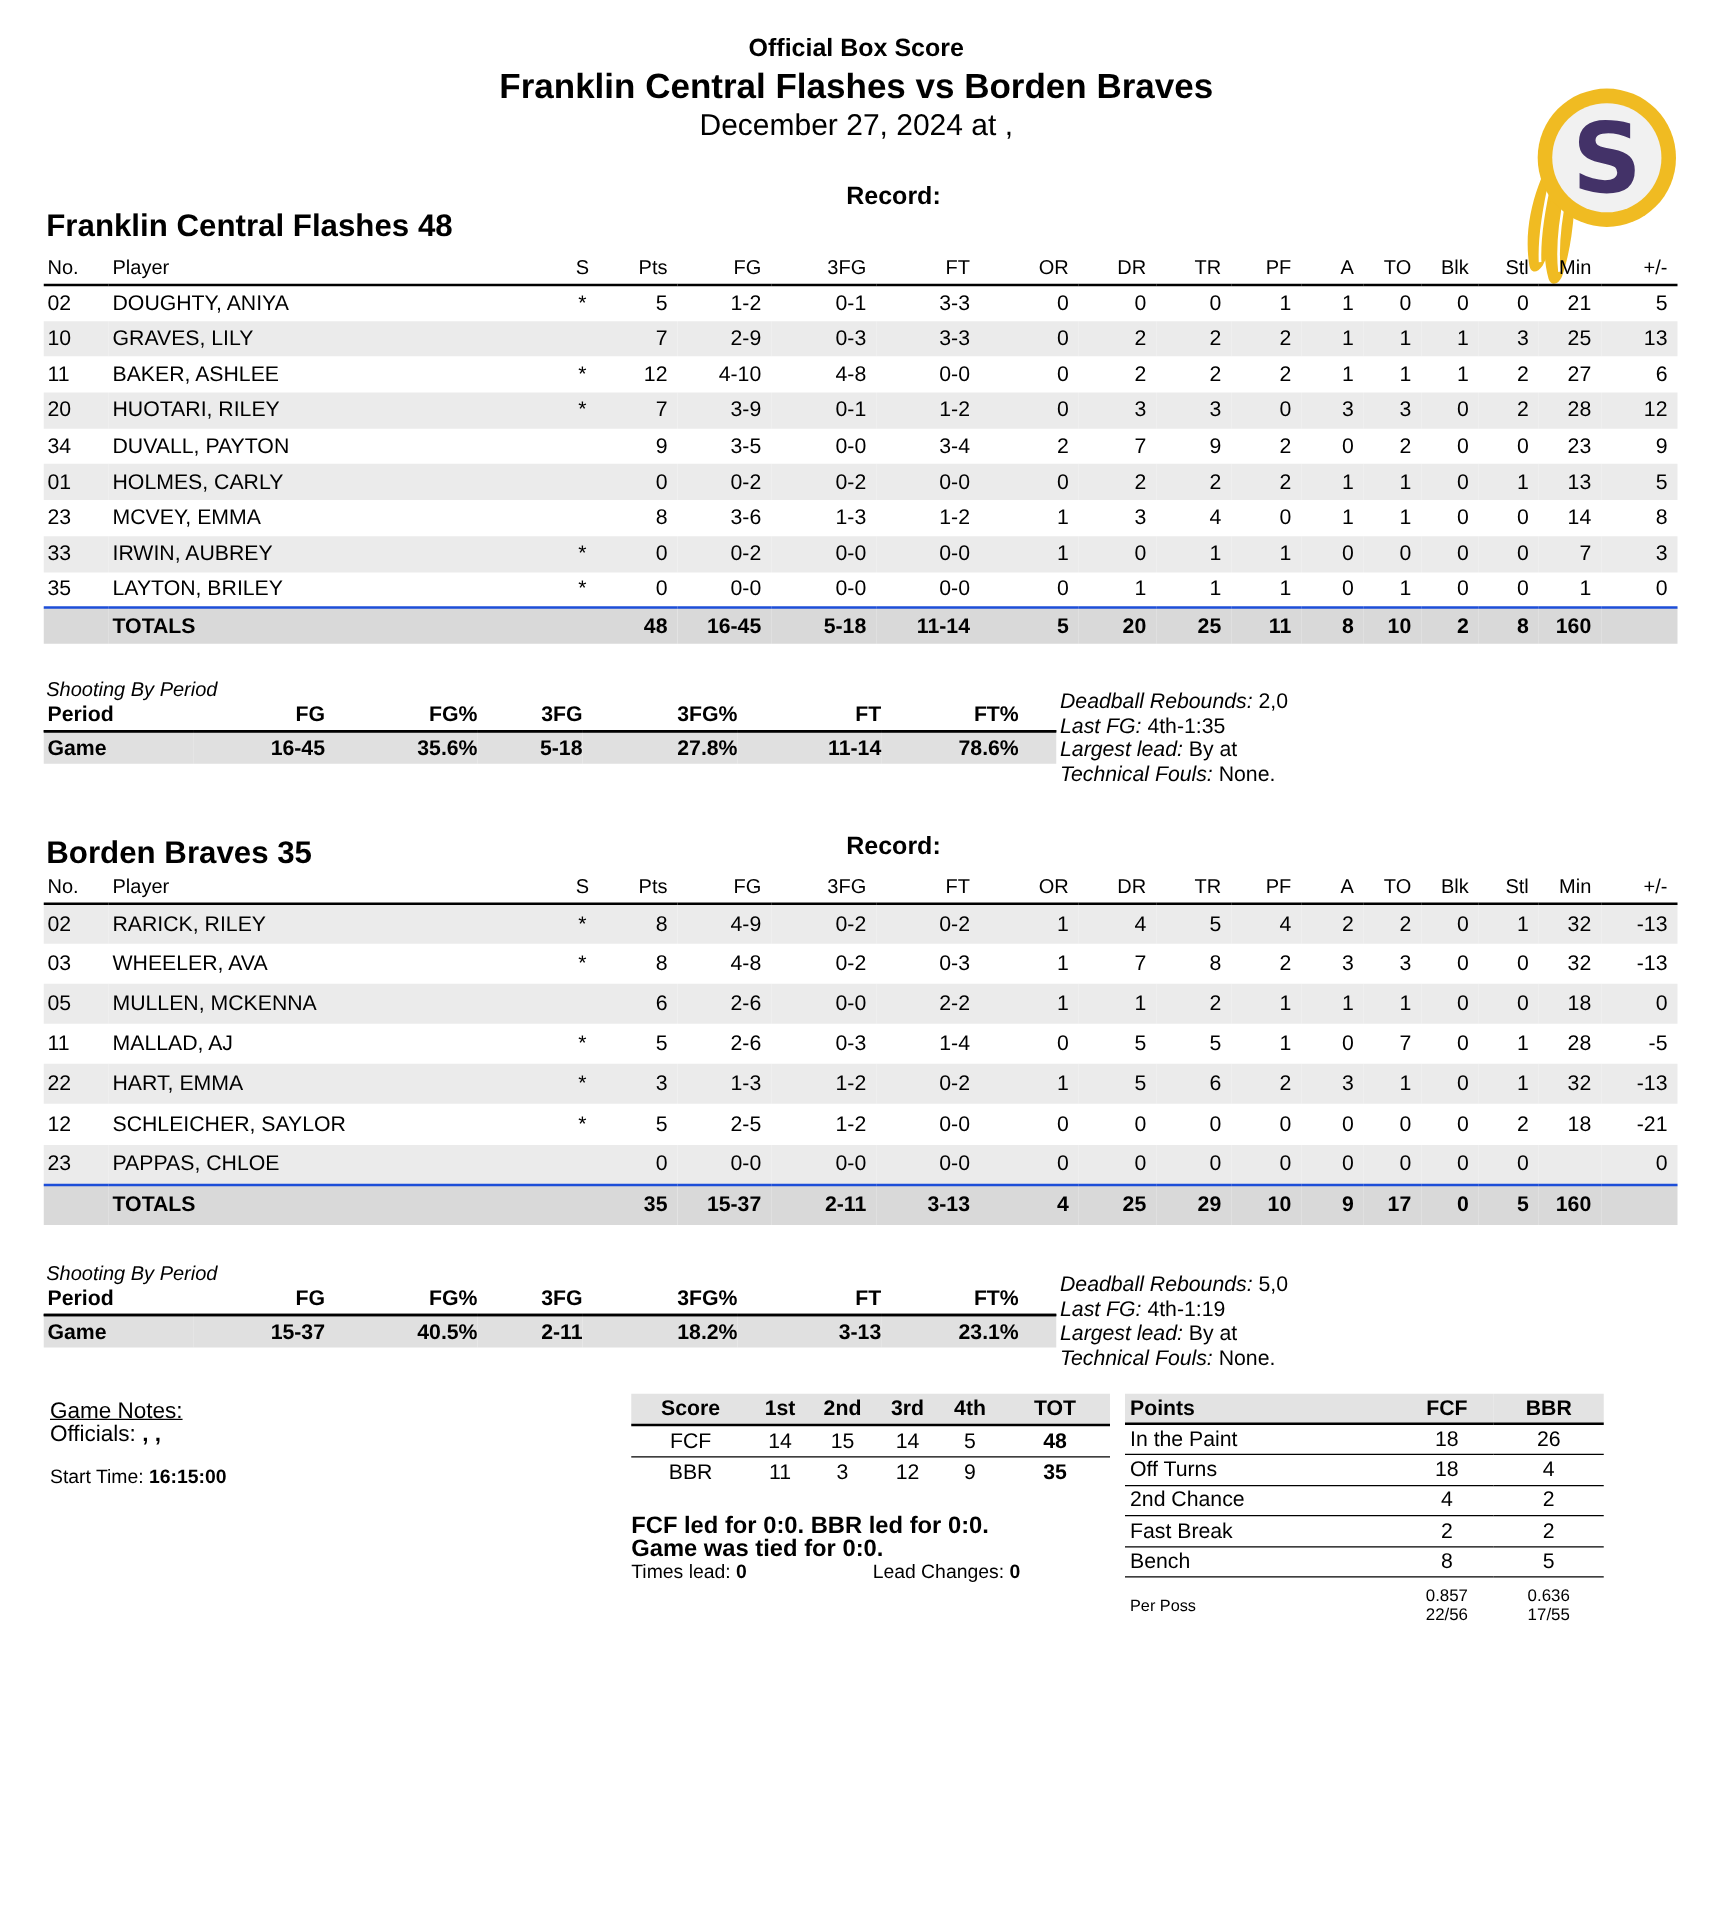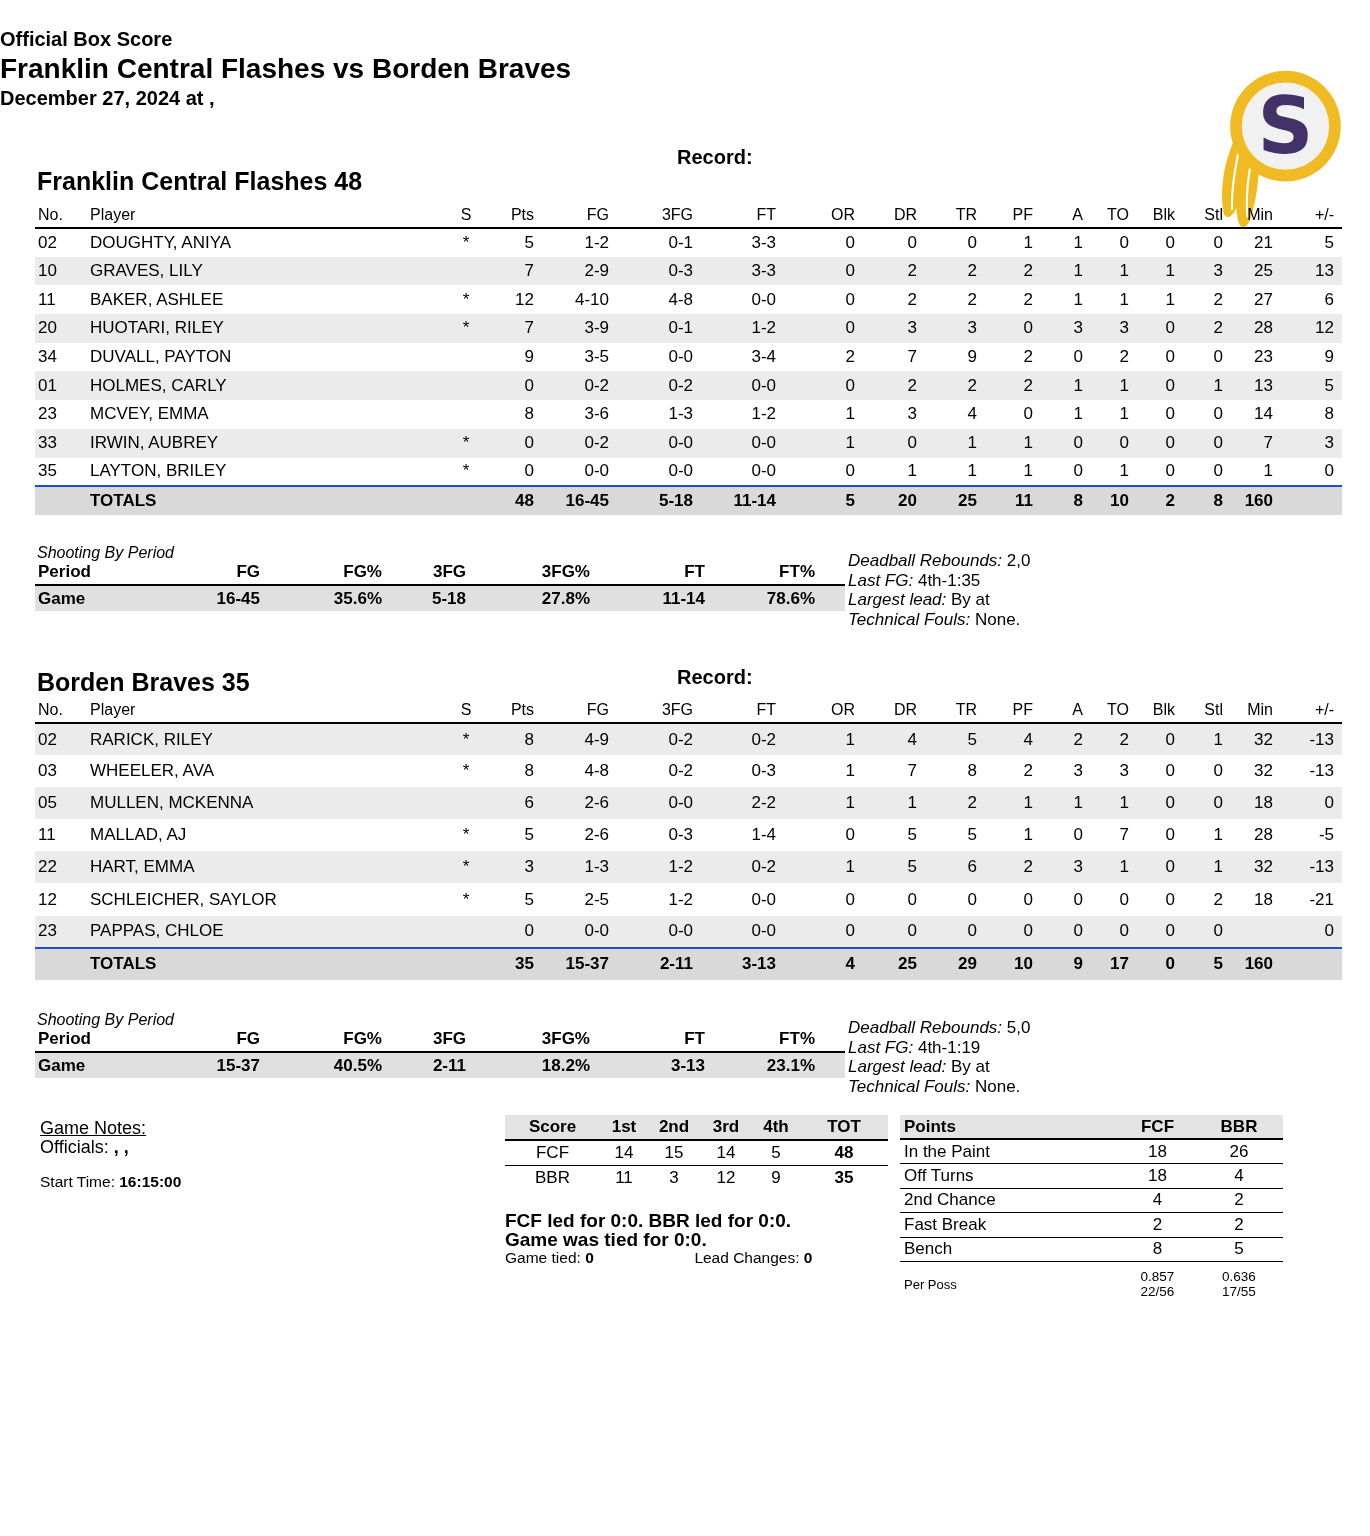--- a/index.html
+++ b/index.html
@@ -4,25 +4,25 @@
 <style>
   * { margin:0; padding:0; box-sizing:border-box; }
   html,body { background:#ffffff; }
   body {
     width:1370px; height:1536px; position:relative;
     font-family:"Liberation Sans", sans-serif; color:#000;
   }
   .abs { position:absolute; }
 
   
-  .page-header { top:28px; left:0; width:100%; text-align:left; }
+  .page-header { top:28px; left:0; width:100%; text-align:center; }
   .ph-line1 { font-size:20px; font-weight:bold; }
   .ph-line2 { font-size:28px; font-weight:bold; margin-top:2px; }
   .ph-line3 { font-size:20px; font-weight:bold; margin-top:2px; }
-  .ph-line4 { font-size:20px; font-weight:bold; margin-top:2px; }
+  .ph-line4 { font-size:24px; font-weight:normal; margin-top:2px; }
 
   .team-title { font-size:25px; font-weight:bold; }
   .record-label { font-size:20px; font-weight:bold; }
 
   
   table { border-collapse:collapse; table-layout:fixed; }
   .box { width:1307px; font-size:17px; }
   .box th {
     font-weight:normal; font-size:16px; border-bottom:2px solid #000;
     height:25px; vertical-align:bottom; padding-bottom:3px;
@@ -685,21 +685,21 @@
       <td class="tot">35</td>
     </tr>
   </tbody>
 </table>
 
 <div class="abs led" style="left:505px; top:1211px;">
   <div>FCF led for 0:0. BBR led for 0:0.</div>
   <div>Game was tied for 0:0.</div>
 </div>
 <div class="abs tied" style="left:505px; top:1249px;">
-  <span>Game tied:</span> <b>0</b>
+  <span>Times lead:</span> <b>0</b>
   <span style="display:inline-block; width:92px;"></span>
   <span>Lead Changes:</span> <b>0</b>
 </div>
 
 <table class="abs points" style="left:900px; top:1115px;">
   <colgroup>
       <col style="width:220px">
       <col style="width:75px">
       <col style="width:88px">
     </colgroup>

